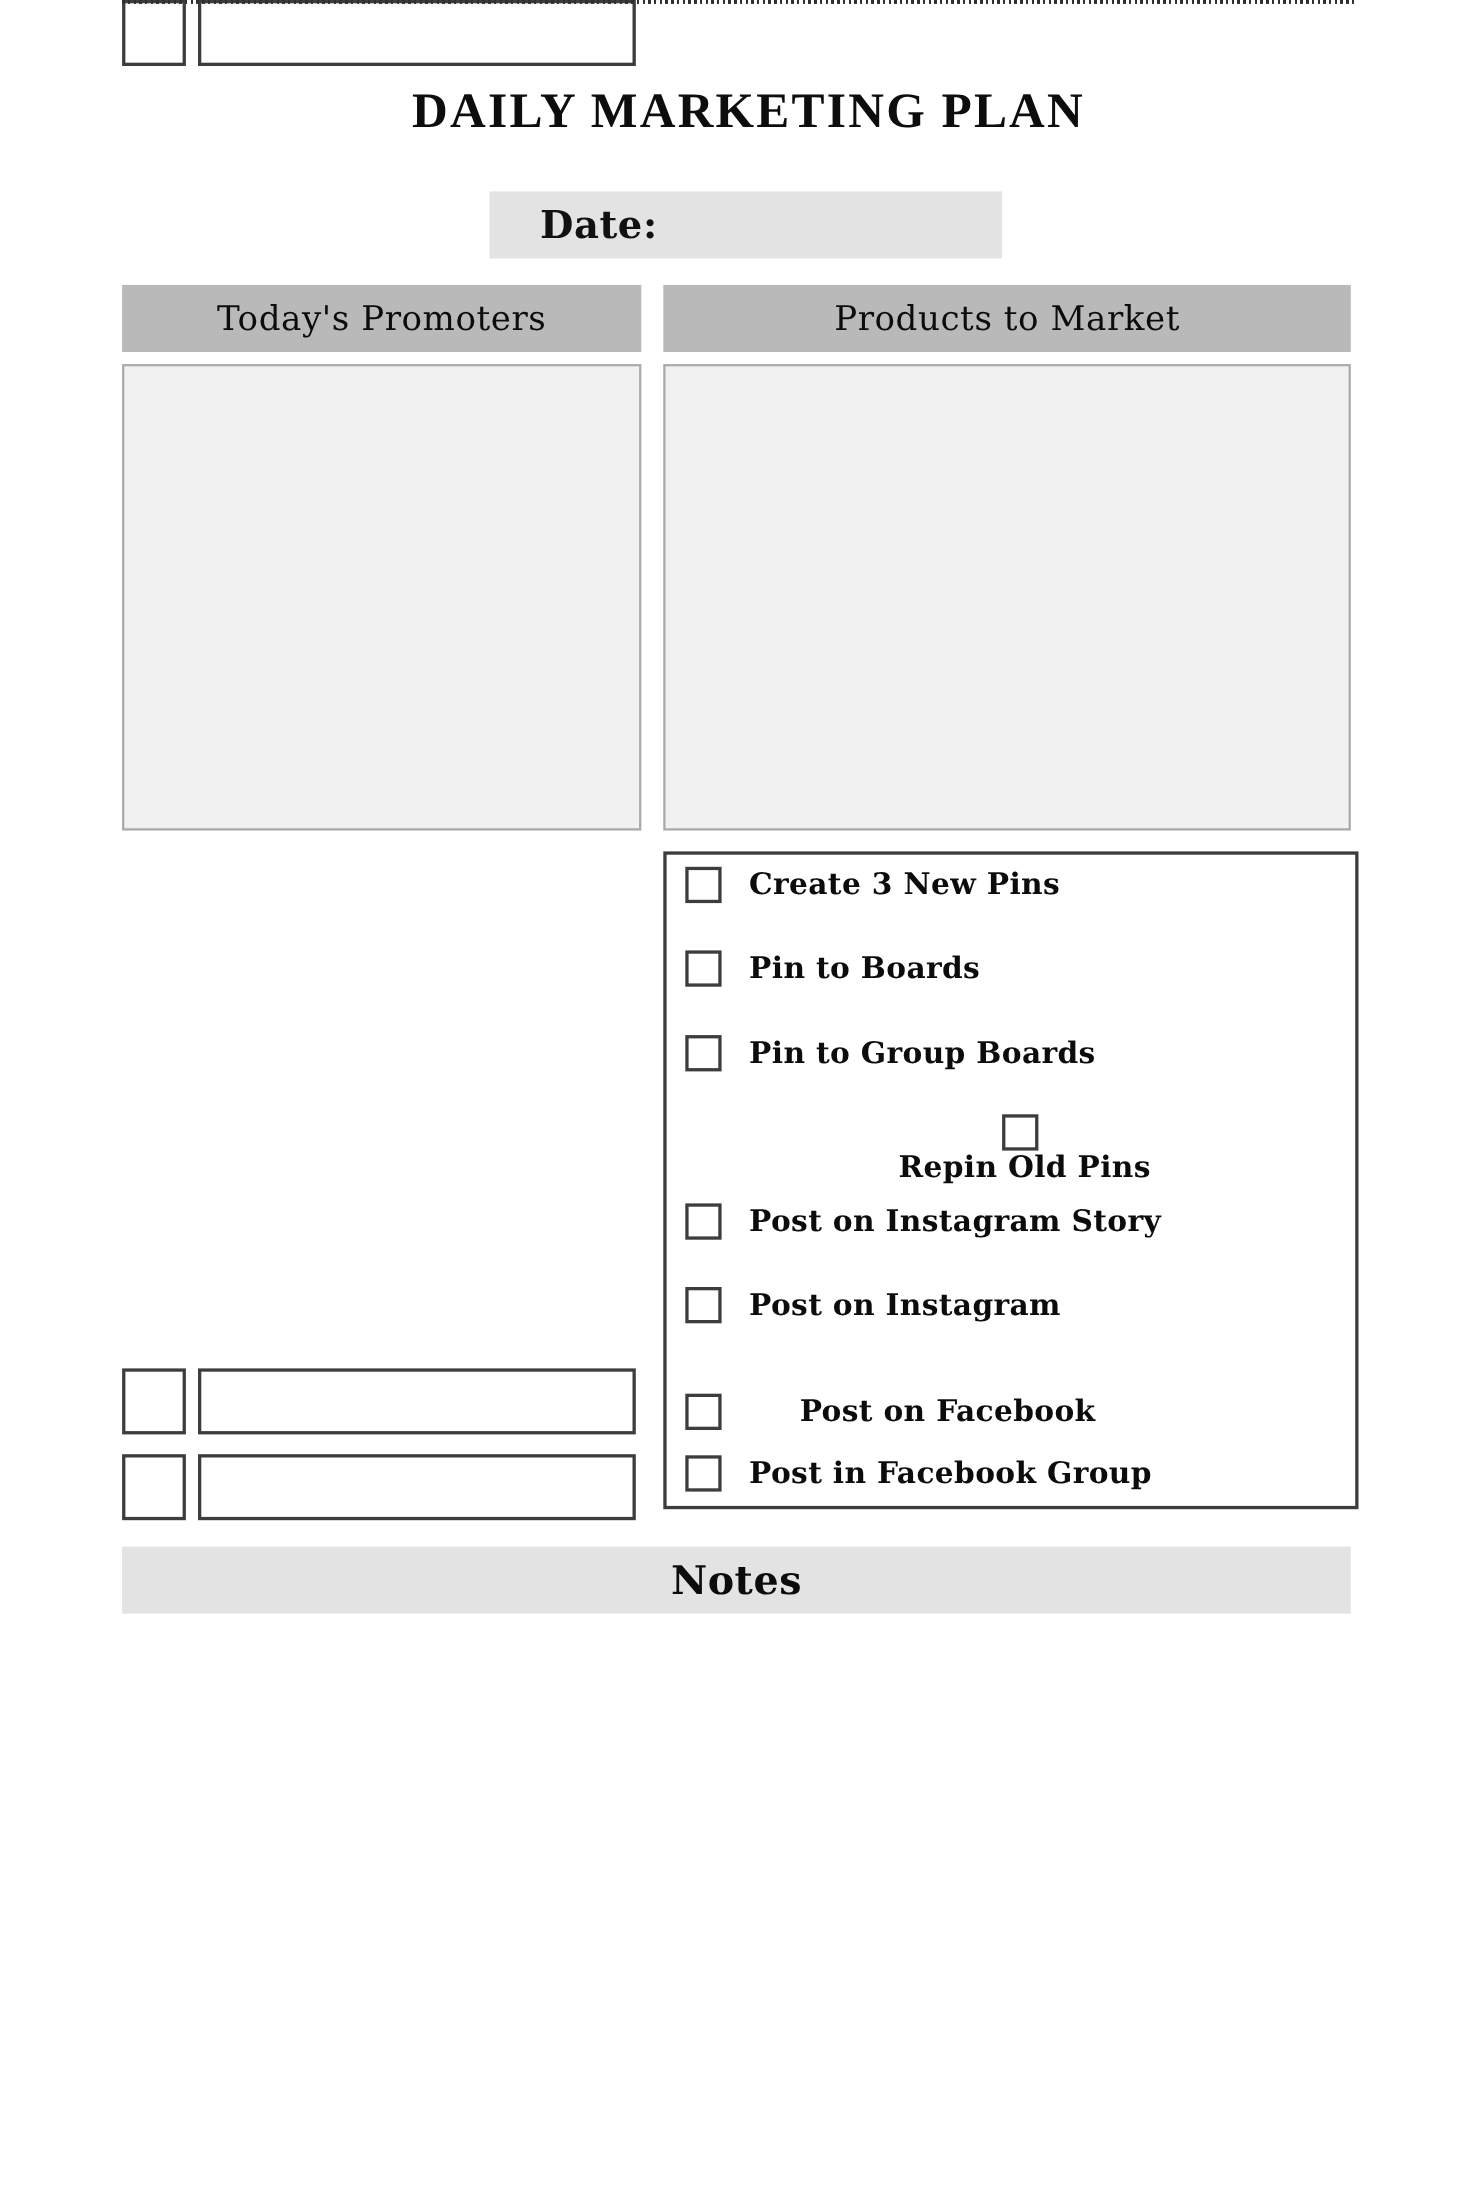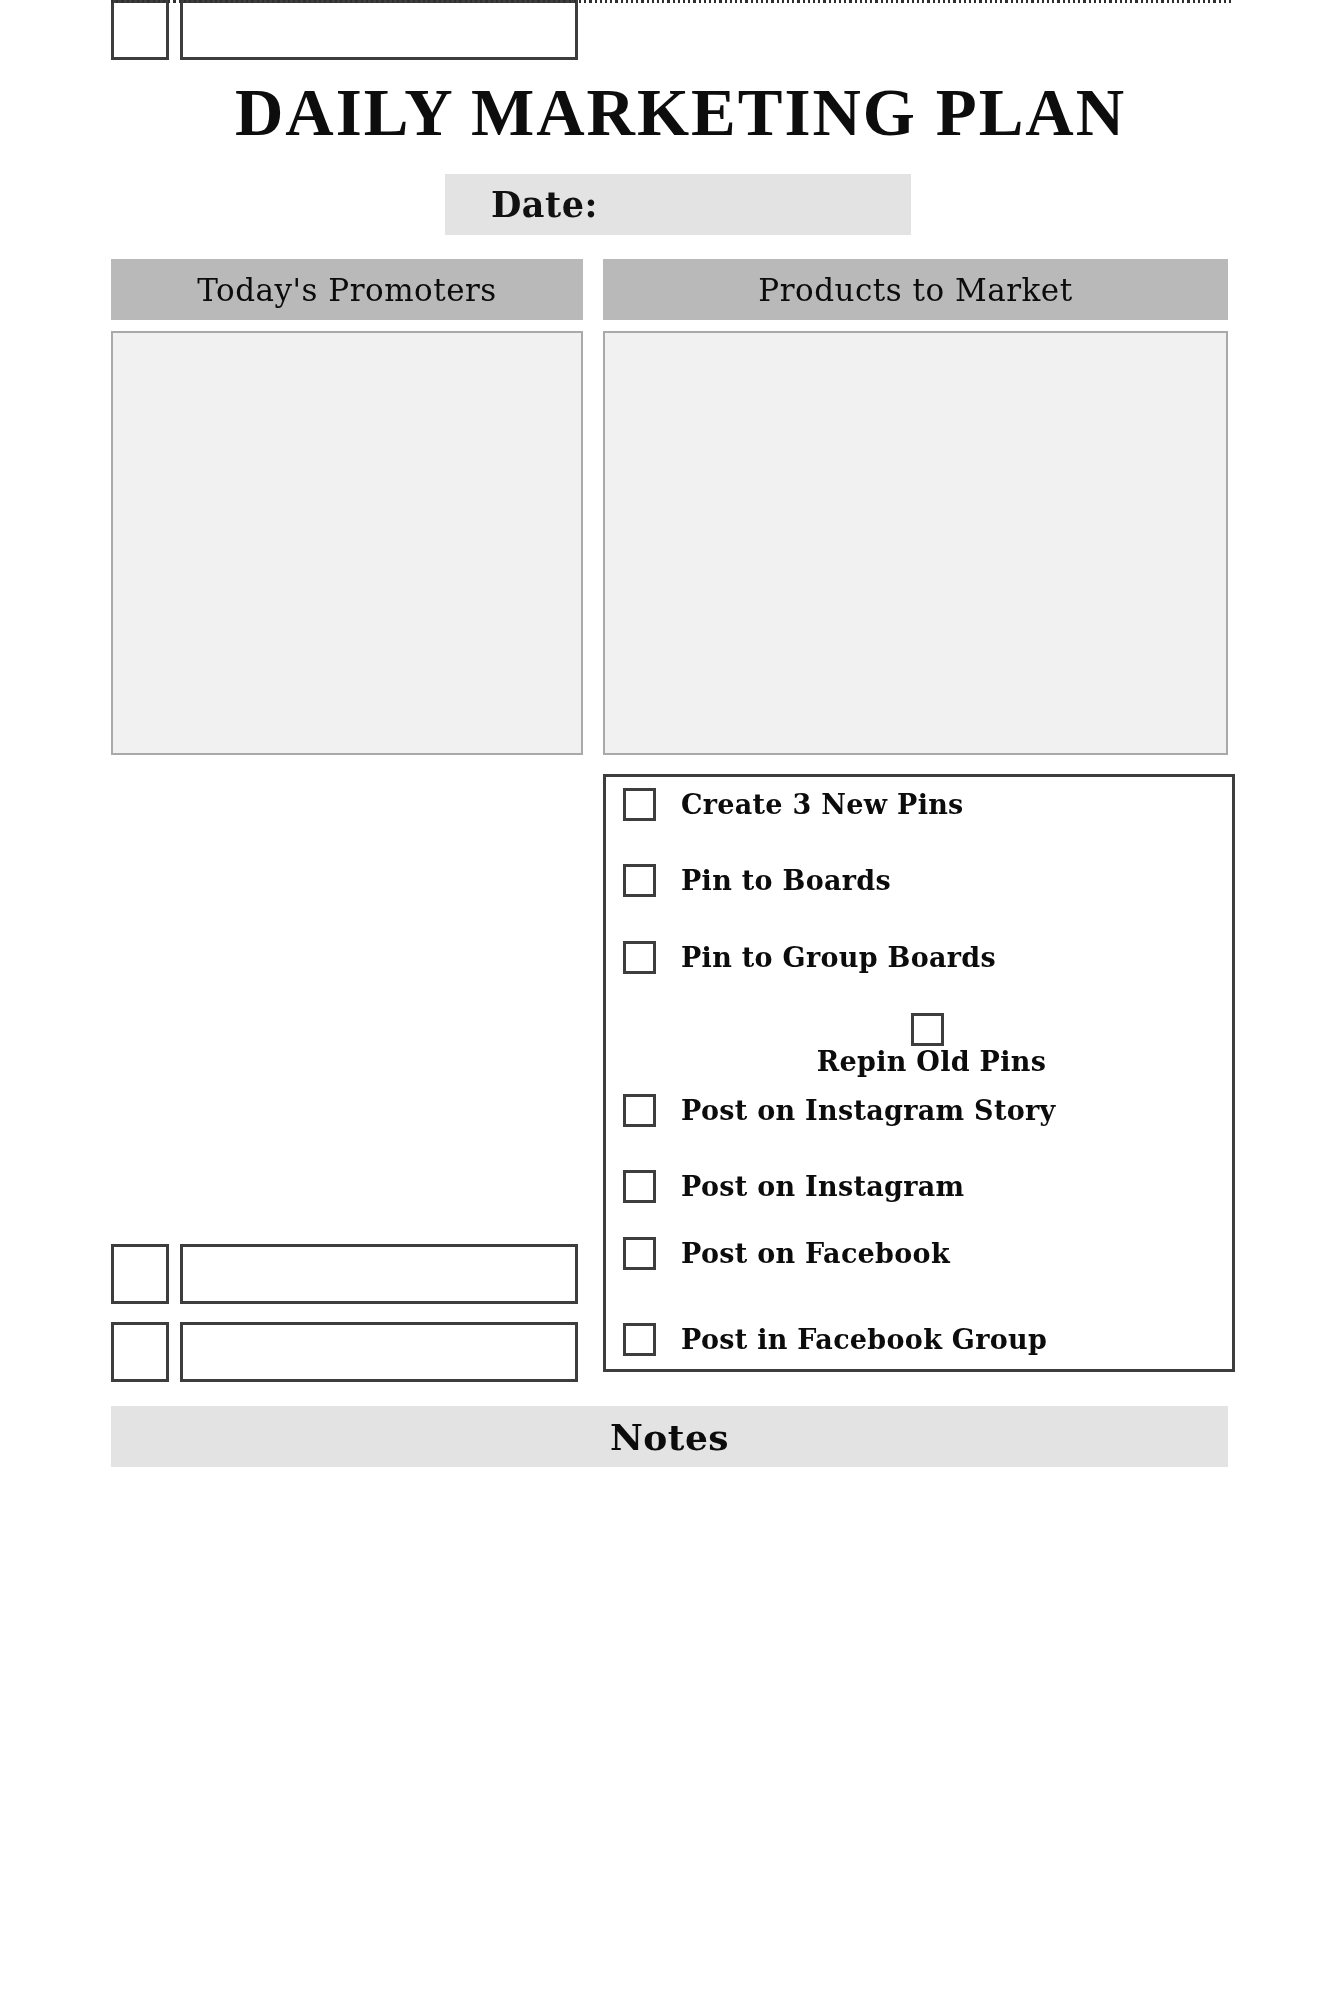--- a/index.html
+++ b/index.html
@@ -15,21 +15,21 @@
   body{
     width:1333px;height:2000px;position:relative;overflow:hidden;
     font-family:"DejaVu Serif", serif;color:var(--ink);
   }
   .abs{position:absolute;}
 
   
   .title{
     left:0;top:76px;width:1333px;text-align:center;
     font-family:"Liberation Serif", serif;font-weight:600;
-    font-size:67px;letter-spacing:2px;line-height:1.1;color:#0d0d0d;padding-left:28px;
+    font-size:45px;letter-spacing:2px;line-height:1.1;color:#0d0d0d;padding-left:28px;
   }
 
   
   .date-bar{
     left:445px;top:174px;width:466px;height:61px;
     background:var(--label-bar);display:flex;align-items:center;padding-left:20px;
   }
   .date-label{
     font-weight:bold;font-size:35px;padding-left:26px;letter-spacing:0.5px;
   }
@@ -76,21 +76,21 @@
     left:603px;top:774px;width:632px;height:598px;
     background:#ffffff;border:3px solid var(--box-border);
   }
   .chk-item{position:absolute;left:0;width:100%;height:40px;display:flex;align-items:center;}
   .chk-item:nth-of-type(1){top:7px;}
   .chk-item:nth-of-type(2){top:83px;}
   .chk-item:nth-of-type(3){top:160px;}
   .chk-item:nth-of-type(4){top:236px;flex-direction:column;}
   .chk-item:nth-of-type(5){top:313px;}
   .chk-item:nth-of-type(6){top:389px;}
-  .chk-item:nth-of-type(7){top:456px;}
+  .chk-item:nth-of-type(7){top:486px;gap:46px;}
   .chk-item:nth-of-type(8){top:542px;}
   .chk-box{
     width:33px;height:33px;margin-left:17px;flex:0 0 auto;
     background:#ffffff;border:3px solid var(--box-border);
   }
   .chk-label{
     margin-left:25px;font-weight:bold;font-size:27px;letter-spacing:0.3px;color:#0c0c0c;
     white-space:nowrap;
   }
 

